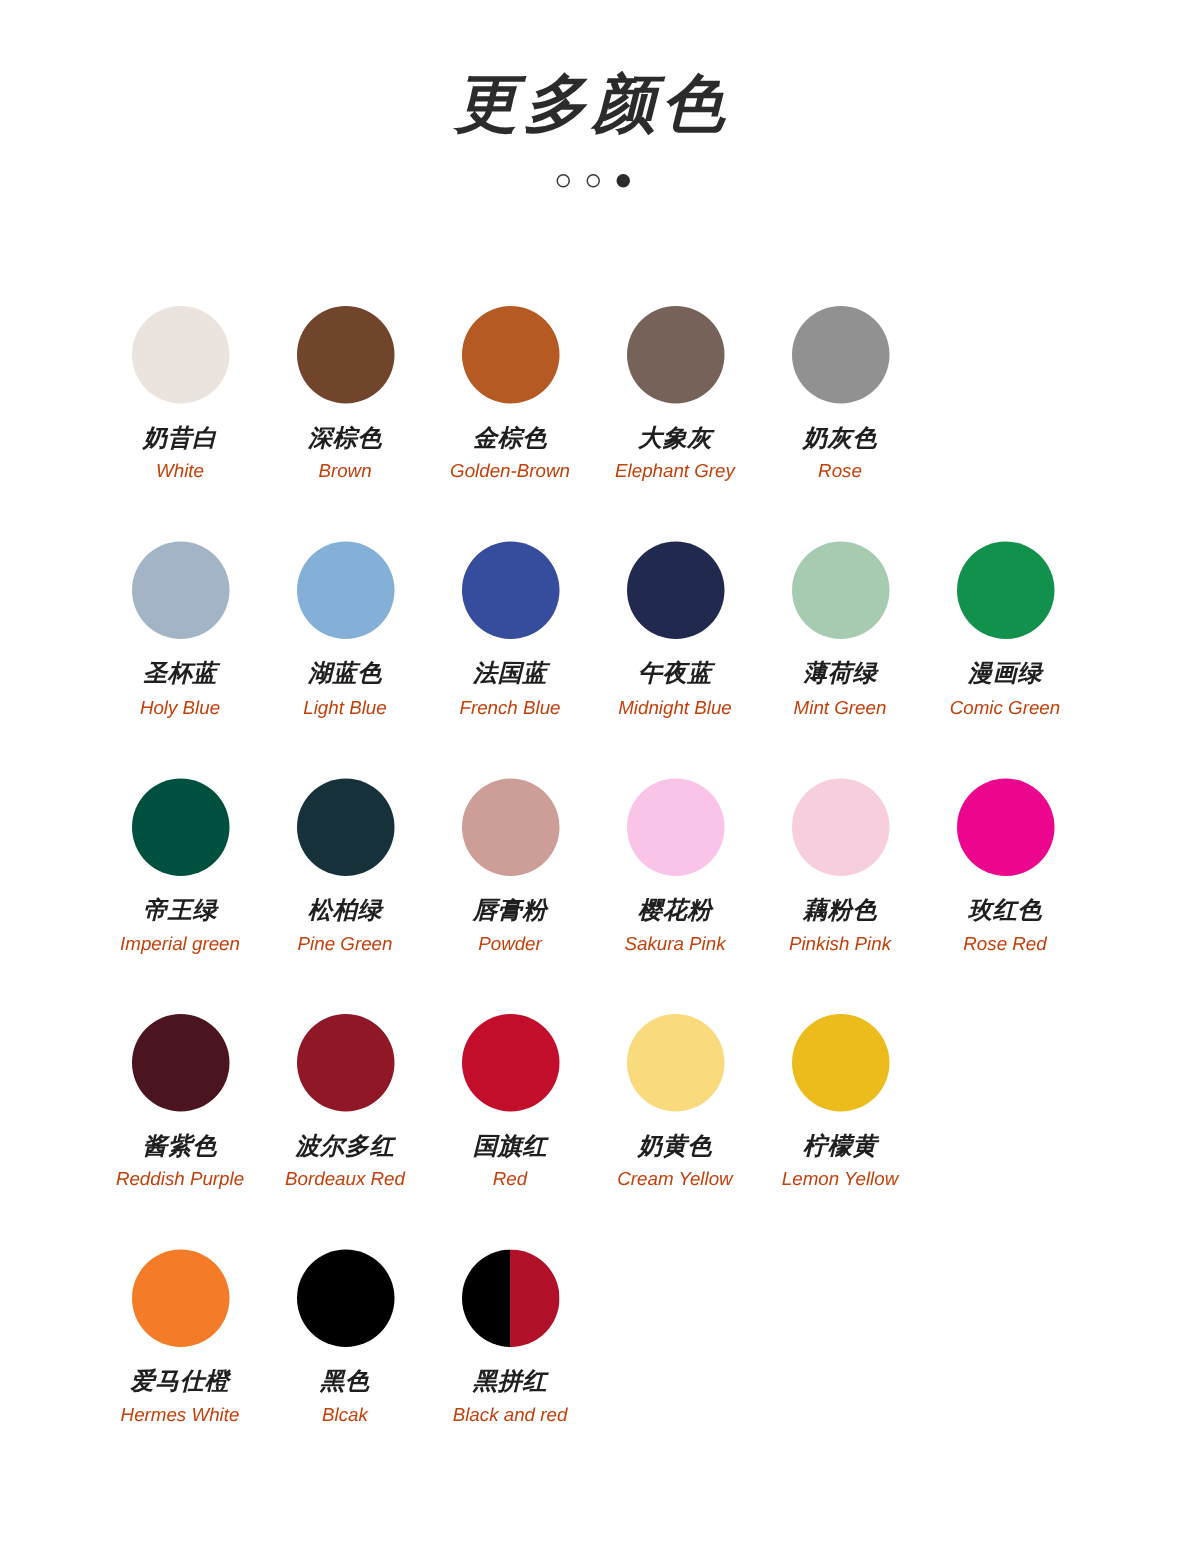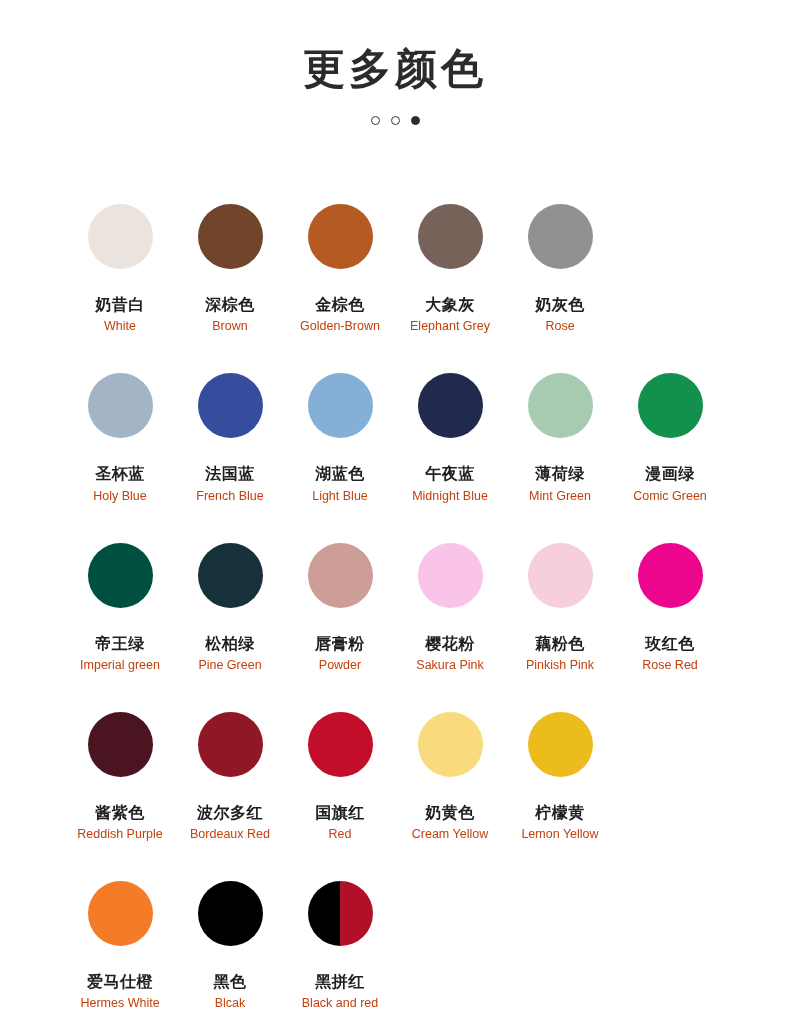--- a/index.html
+++ b/index.html
@@ -11,20 +11,21 @@
     height: 1027px;
     background: #ffffff;
     font-family: "Liberation Sans", "DejaVu Sans", sans-serif;
     overflow: hidden;
   }
   .page {
     position: relative;
     width: 790px;
     height: 851px;
     box-sizing: border-box;
+    font-style: italic;
   }
 
   
   .header {
     padding-top: 46px;
     text-align: center;
   }
   .page-title {
     font-size: 42px;
     font-weight: 700;
@@ -84,21 +85,21 @@
   .swatch-circle .half-right {
     position: absolute;
     top: 0;
     width: 50%;
     height: 100%;
   }
   .swatch-circle .half-left { left: 0; }
   .swatch-circle .half-right { right: 0; }
 
   .swatch-name-cn {
-    margin-top: 26px;
+    margin-top: 14px;
     font-size: 16px;
     font-weight: 700;
     color: #1f1f1f;
     letter-spacing: 0.5px;
     white-space: nowrap;
     line-height: 1.2;
   }
   .swatch-name-en {
     margin-top: 5px;
     font-size: 12.5px;
@@ -149,28 +150,28 @@
           <div class="swatch-name-en">Rose</div>
         </div>
       </div>
       <div class="swatch-row">
         <div class="swatch-cell">
           <div class="swatch-circle" style="background: rgb(162, 180, 198);"></div>
           <div class="swatch-name-cn">圣杯蓝</div>
           <div class="swatch-name-en">Holy Blue</div>
         </div>
         <div class="swatch-cell">
+          <div class="swatch-circle" style="background: rgb(132, 175, 214);"></div>
+          <div class="swatch-name-cn">湖蓝色</div>
+          <div class="swatch-name-en">Light Blue</div>
+        </div>
+        <div class="swatch-cell">
           <div class="swatch-circle" style="background: rgb(54, 76, 156);"></div>
           <div class="swatch-name-cn">法国蓝</div>
           <div class="swatch-name-en">French Blue</div>
-        </div>
-        <div class="swatch-cell">
-          <div class="swatch-circle" style="background: rgb(132, 175, 214);"></div>
-          <div class="swatch-name-cn">湖蓝色</div>
-          <div class="swatch-name-en">Light Blue</div>
         </div>
         <div class="swatch-cell">
           <div class="swatch-circle" style="background: rgb(34, 41, 79);"></div>
           <div class="swatch-name-cn">午夜蓝</div>
           <div class="swatch-name-en">Midnight Blue</div>
         </div>
         <div class="swatch-cell">
           <div class="swatch-circle" style="background: rgb(166, 203, 176);"></div>
           <div class="swatch-name-cn">薄荷绿</div>
           <div class="swatch-name-en">Mint Green</div>

